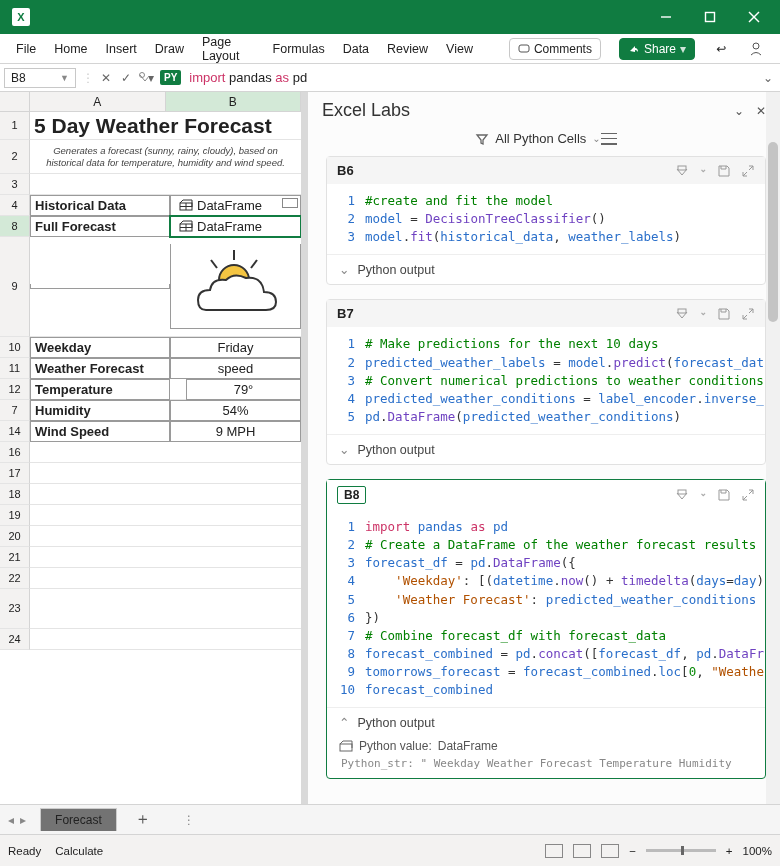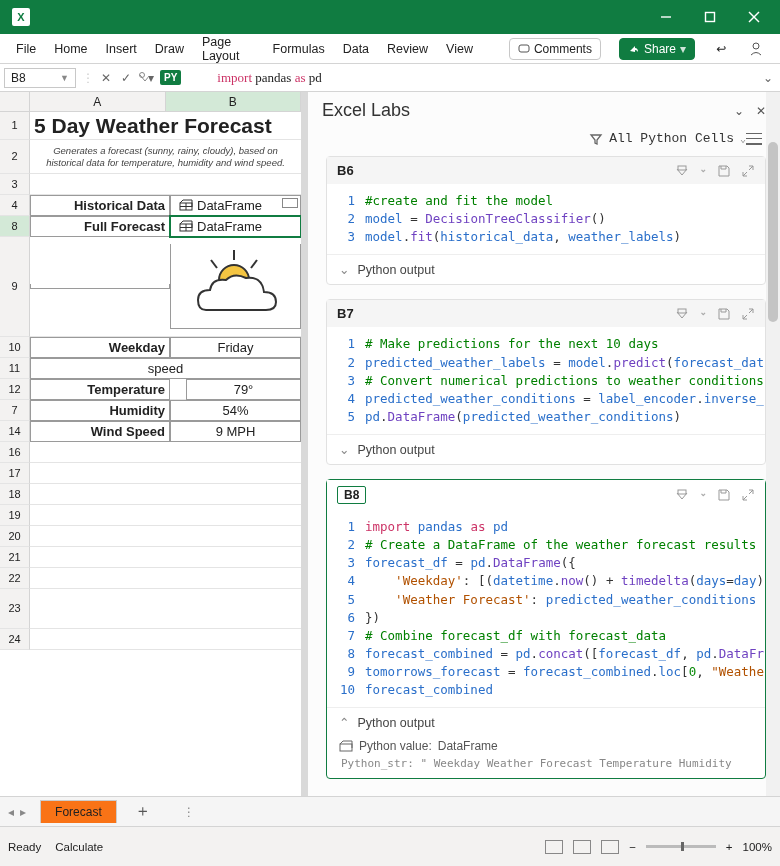--- a/index.html
+++ b/index.html
@@ -14,50 +14,50 @@
   .ribbon .tab { font-size: 12.5px; cursor: pointer; }
   .ribbon .spacer { flex: 1; }
   .ribbon .btn { border: 1px solid #c8c8c8; border-radius: 4px; padding: 3px 8px; font-size: 12px; display: flex; align-items: center; gap: 4px; cursor: pointer; }
   .ribbon .btn.share { background: #107c41; color: #fff; border-color: #107c41; }
   .ribbon .smallicon { width: 22px; height: 22px; display:flex; align-items:center; justify-content:center; cursor:pointer; }
   .formulabar { height: 28px; display: flex; align-items: center; border-bottom: 1px solid #d4d4d4; background: #fff; padding: 0 4px; gap: 2px; }
   .namebox { width: 72px; height: 20px; border: 1px solid #c8c8c8; padding: 2px 6px; font-size: 12px; display:flex; align-items:center; justify-content:space-between; }
   .fx-icons { display: flex; align-items: center; gap: 4px; padding: 0 4px; }
   .icon-s { width: 16px; height: 16px; display:flex; align-items:center; justify-content:center; color:#666; }
   .py-badge { background: #107c41; color: #fff; font-size: 10px; font-weight: bold; padding: 2px 4px; border-radius: 2px; }
-  .formula-input { flex:1; font-family: Liberation Serif, serif; font-size: 13px; padding: 2px 6px; margin-left: 28px; }
+  .formula-input { flex:1; font-family: Liberation Sans, sans-serif; font-size: 13px; padding: 2px 6px; }
   .formula-kw { color: #cc3366; }
   .ws-wrap { flex:1; display:flex; min-height:0; position:relative; }
   .grid-area { width: 308px; display:flex; flex-direction:column; border-right: 7px solid #d9d9d9; position:relative; background:#fff; }
   .colhead { display:flex; height:20px; border-bottom:1px solid #d4d4d4; background:#f3f2f1; }
   .rowhead-corner { width:30px; border-right:1px solid #d4d4d4; }
   .colcell { flex:1; text-align:center; font-size:12px; border-right:1px solid #d4d4d4; line-height:20px; }
   .colcell.sel { background:#d3e9d7; }
   .grid-body { flex:1; overflow:hidden; position:relative; }
   .row { display:flex; }
   .rh { width:30px; text-align:center; font-size:11px; border-right:1px solid #d4d4d4; border-bottom:1px solid #e4e4e4; background:#f3f2f1; line-height:1; display:flex; align-items:center; justify-content:center; }
   .rh.sel { background:#d3e9d7; }
   .cellblock { flex:1; border-bottom:1px solid #e4e4e4; padding: 2px 4px; display:flex; align-items:center; position:relative;}
   .r1 .rh, .r1 .cellblock { height:28px; }
   .r2 .rh, .r2 .cellblock { height:34px; }
   .rn .rh, .rn .cellblock { height:21px; }
   .r9 .rh, .r9 .cellblock { height:100px; }
   .title-h1 { font-size:21px; font-weight:bold; white-space:nowrap; }
   .subtitle { font-size:9.5px; font-style:italic; color:#444; line-height:1.2;text-align:center; }
   .boxed { border:1px solid #9a9a9a; }
-  .divA { width:140px; border-right:1px solid #9a9a9a; padding:2px 4px; font-weight:bold; font-size:13px;text-align:right; }
+  .divA { width:140px; border-right:1px solid #9a9a9a; padding:2px 4px; font-weight:bold; font-size:13px; }
   .divB { flex:1; padding:2px 4px; text-align:center; font-size:13px; display:flex; align-items:center; justify-content:center; gap:4px;}
   .sel-cell { outline:2px solid #107c41; outline-offset:-1px; background:#fff; }
   .df-icon { width:14px; height:14px; }
   .weather-art { width:100px; height:80px; position:relative; }
   .pane { flex:1; display:flex; flex-direction:column; background:#fcfcfc; min-width:0; }
   .pane-header { display:flex; align-items:center; justify-content:space-between; padding:8px 14px 4px; }
   .pane-header .ttl { font-size:18px; color:#333; }
   .pane-header .ctrls { display:flex; gap:12px; color:#555; }
-  .pane-toolbar { display:flex; align-items:center; justify-content:flex-end; padding:6px 18px 10px 22px;font-family:Liberation Mono, monospace; }
+  .pane-toolbar { display:flex; align-items:center; justify-content:center; padding:6px 18px 10px 22px; }
   .filter-pill { display:flex; align-items:center; gap:6px; font-size:13px; color:#333; }
   .hamburger { width:16px; height:12px; display:flex; flex-direction:column; justify-content:space-between; }
   .hamburger div { height:1.5px; background:#666; }
   .cards { flex:1; overflow-y:auto; padding:0 14px 6px 18px; }
   .card { border:1px solid #e1e1e1; border-radius:4px; margin-bottom:14px; background:#fff; }
   .card.active { border:1.5px solid #107c41; }
   .card-head { display:flex; align-items:center; justify-content:space-between; background:#f5f5f5; padding:6px 10px; font-size:13px; font-weight:600; }
   .card-head .actions { display:flex; gap:10px; color:#888; }
   .cell-badge { border:1.5px solid #107c41; padding:1px 6px; font-size:12px; font-weight:600; background:#fff; border-radius:2px;}
   .code { font-family: Consolas, monospace; font-size:12.5px; padding:8px 8px; line-height:1.45; overflow:hidden; white-space:pre; }
@@ -70,23 +70,23 @@
   .tok-p { color:#333; }
   .tok-num { color:#0a8a0a; }
   .card-foot { border-top:1px solid #eee; padding:7px 12px; font-size:12.5px; color:#444; display:flex; align-items:center; gap:8px;}
   .card-foot .chev { color:#888; }
   .py-out { padding:2px 12px 8px; font-size:12px; color:#555; }
   .py-out .row1 { display:flex; align-items:center; gap:6px; }
   .py-out .row2 { font-family: Consolas, monospace; font-size:11px; color:#888; margin-top:4px; padding-left:2px;}
   .add-cell { display:flex; align-items:center; gap:8px; color:#666; padding:6px 14px; font-size:13px; }
   .sheet-tabs { height:30px; border-top:1px solid #d4d4d4; display:flex; align-items:center; background:#f5f5f5; }
   .sheet-nav { padding:0 8px; color:#888; display:flex; gap:6px;}
-  .sheet-tab { background:#f97316; border:1px solid #ccc; border-bottom:none; padding:4px 14px; font-size:12px; margin-left:6px; }
+  .sheet-tab { background:#737373; border:1px solid #ccc; border-bottom:none; padding:4px 14px; font-size:12px; margin-left:6px; }
   .sheet-add { padding:0 18px; color:#555; font-size:16px; }
-  .statusbar { height:40px; border-top:1px solid #d4d4d4; background:#f3f2f1; display:flex; align-items:center; font-size:11.5px; padding:0 8px; justify-content:space-between; }
+  .statusbar { height:32px; border-top:1px solid #d4d4d4; background:#f3f2f1; display:flex; align-items:center; font-size:11.5px; padding:0 8px; justify-content:space-between; }
   .statusbar .left { display:flex; gap:14px; }
   .statusbar .right { display:flex; align-items:center; gap:10px; }
   .zoom-slider { width:70px; height:3px; background:#bbb; position:relative; }
   .zoom-slider .thumb { position:absolute; left:50%; top:-3px; width:3px; height:9px; background:#666; }
   .viewbtn { width:18px; height:14px; border:1px solid #888; }
   .vscroll { position:absolute; right:0; top:0; bottom:0; width:14px; background:#f1f1f1; }
   .vscroll .thumb { position:absolute; left:2px; right:2px; top:50px; height:180px; background:#c4c4c4; border-radius:5px; }
   .cards::-webkit-scrollbar { width:10px; }
   .cards::-webkit-scrollbar-thumb { background:#c4c4c4; border-radius:5px; }
   .act-ic { width:14px; height:14px; cursor:pointer; }
@@ -245,20 +245,21 @@
       <div class="row rn">
           <div class="rh">10</div>
           <div class="cellblock" style="padding:0;display:flex;">
             <div class="divA boxed">Weekday</div>
             <div class="divB boxed">Friday</div>
           </div>
         </div>
       <div class="row rn">
           <div class="rh">11</div>
           <div class="cellblock" style="padding:0;display:flex;">
+            <div class="divA boxed">Weather Forecast</div>
             <div class="divB boxed">speed</div>
           </div>
         </div>
       <div class="row rn">
           <div class="rh">12</div>
           <div class="cellblock" style="padding:0;display:flex;gap:16px;">
             <div class="divA boxed">Temperature</div>
             <div class="divB boxed">79°</div>
           </div>
         </div>

